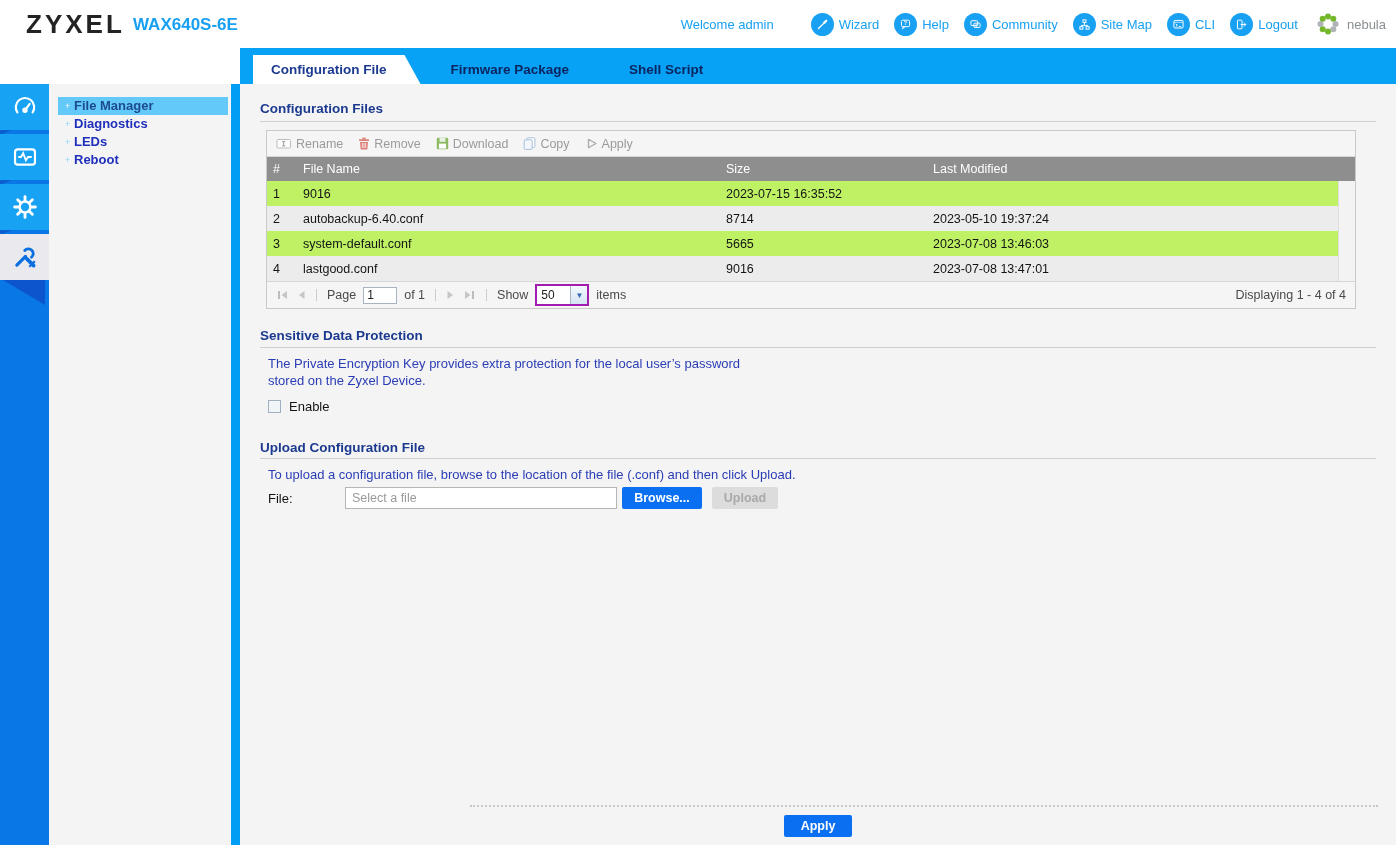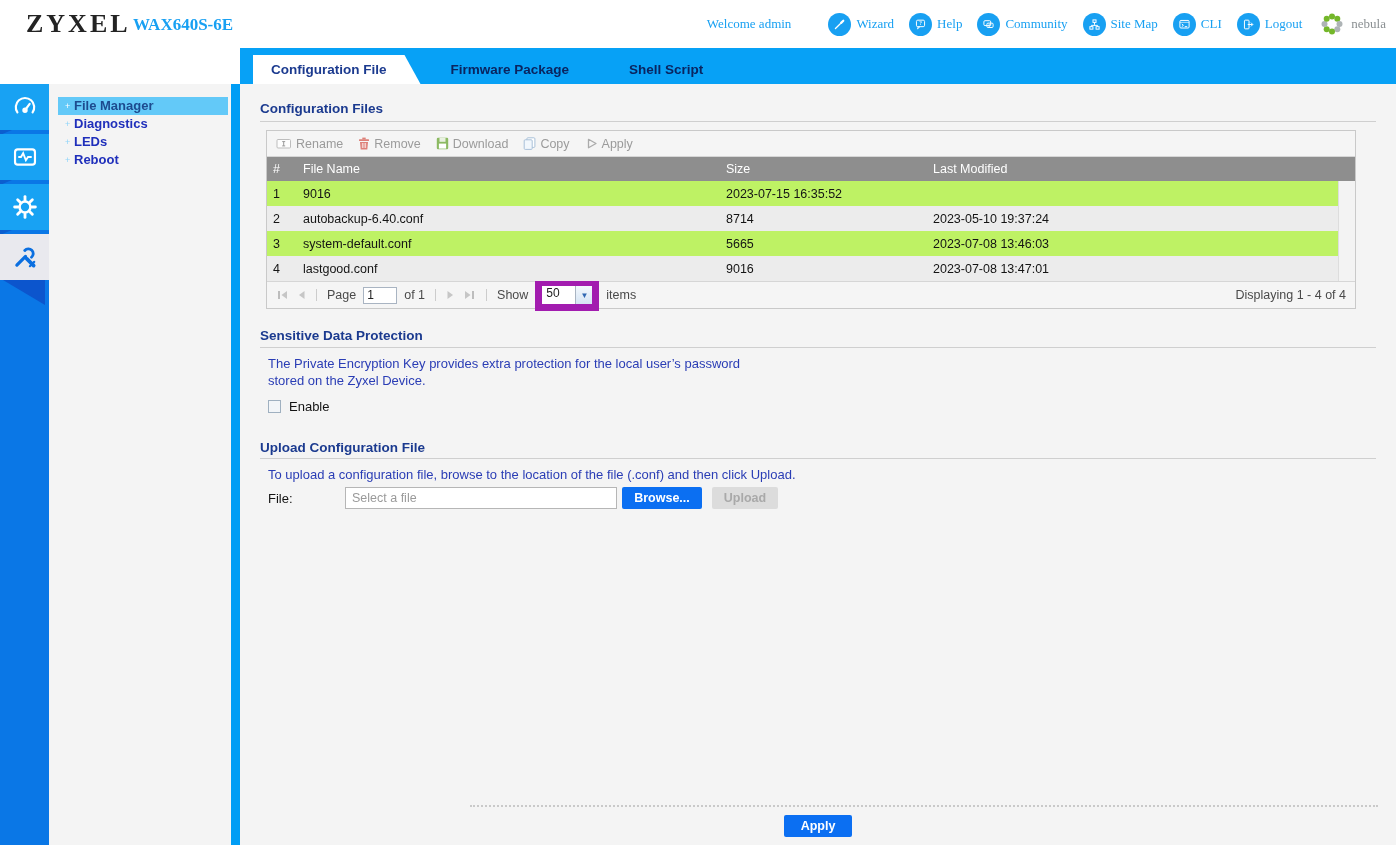--- a/index.html
+++ b/index.html
@@ -1,20 +1,20 @@
 <!DOCTYPE html>
 <html style="--brand: #18a0f2; --bar: #07a1f6; --rail: #0a77e6; --tile: #18a2f3; --divider: #009df5; --select: #63c9f8; --menu-text: #1f2fbb; --menu-text-active: #1d4b8f; --tab-text: #0a2560; --heading: #1b3a8f; --body-blue: #2a3db5; --button: #0b6ff2; --thead: #8e8e8e; --row-alt: #ececec; --content-bg: #f4f4f4;"><head>
 <meta charset="utf-8">
 <style>
   html,body{margin:0;padding:0;background:#d8d8d8;}
   .page{position:relative;width:1396px;height:849px;background:#fff;overflow:hidden;
         font-family:"Liberation Sans",sans-serif;-webkit-font-smoothing:antialiased;}
 
   
-  .top{position:absolute;left:0;top:0;right:0;height:48px;background:#fff;font-family:Liberation Serif, serif;}
+  .top{position:absolute;left:0;top:0;right:0;height:48px;background:#fff;}
   .logo{position:absolute;left:26px;top:9px;font-size:26px;font-weight:bold;letter-spacing:3px;color:#232323;}
   .model{position:absolute;left:133px;top:15px;font-size:17px;font-weight:bold;color:var(--brand);}
   .top-right{position:absolute;right:10px;top:0;height:48px;display:flex;align-items:center;gap:15px;
              font-size:13px;color:var(--brand);}
   .welcome{margin-right:22px;}
   .hlink{display:flex;align-items:center;gap:5px;cursor:pointer;}
   .hicon{width:23px;height:23px;border-radius:50%;background:var(--brand);display:flex;align-items:center;justify-content:center;flex:0 0 auto;}
   .hicon svg{display:block;}
   .nebula{display:flex;align-items:center;gap:4px;color:#8a8f92;}
 
@@ -60,21 +60,21 @@
   .tb-head{height:24px;background:var(--thead);color:#fff;font-size:12.5px;}
   .tb-body{position:relative;}
   .tb-body::after{content:"";position:absolute;right:0;top:0;bottom:0;width:16px;background:#f3f3f3;border-left:1px solid #ddd;}
   .row{height:25px;font-size:12.5px;color:#141414;width:calc(100% - 17px);}
   .row:nth-child(even){background:var(--row-alt);}
   .tb-pager{height:26px;background:#f5f5f5;border-top:1px solid #d6d6d6;display:flex;align-items:center;
             gap:7px;padding:0 9px;font-size:12.5px;color:#4a4a4a;}
   .vsep{width:1px;height:12px;background:#ccc;margin:0 3px;}
   .pgbtn{display:flex;align-items:center;cursor:default;}
   input.pg{width:26px;height:15px;border:1px solid #a9b4c2;font-size:12px;padding:0 3px;font-family:inherit;color:#222;}
-  .combo{display:flex;width:50px;height:18px;border:7px solid #a21caf;background:#fff;align-items:flex-start;cursor:pointer;}
+  .combo{display:flex;width:50px;height:18px;border:2px solid #a21caf;background:#fff;align-items:center;cursor:pointer;}
   .combo .val{flex:1;padding-left:4px;font-size:12px;color:#222;}
   .combo .cbtn{width:16px;height:100%;background:linear-gradient(#f3f8fd,#d5e4f4);border-left:1px solid #a9b4c2;
                display:flex;align-items:center;justify-content:center;color:#2f67b2;font-size:8px;}
   .displaying{margin-left:auto;}
 
   
   .para{position:absolute;left:28px;font-size:13px;color:var(--body-blue);line-height:17px;}
   .chkrow{position:absolute;left:28px;top:315px;display:flex;align-items:center;gap:8px;font-size:13px;color:#141414;}
   .chk{width:13px;height:13px;border:1px solid #9fb0c0;background:#f2f5f8;box-sizing:border-box;cursor:pointer;}
   .filelabel{position:absolute;left:28px;top:407px;font-size:13px;color:#141414;}

